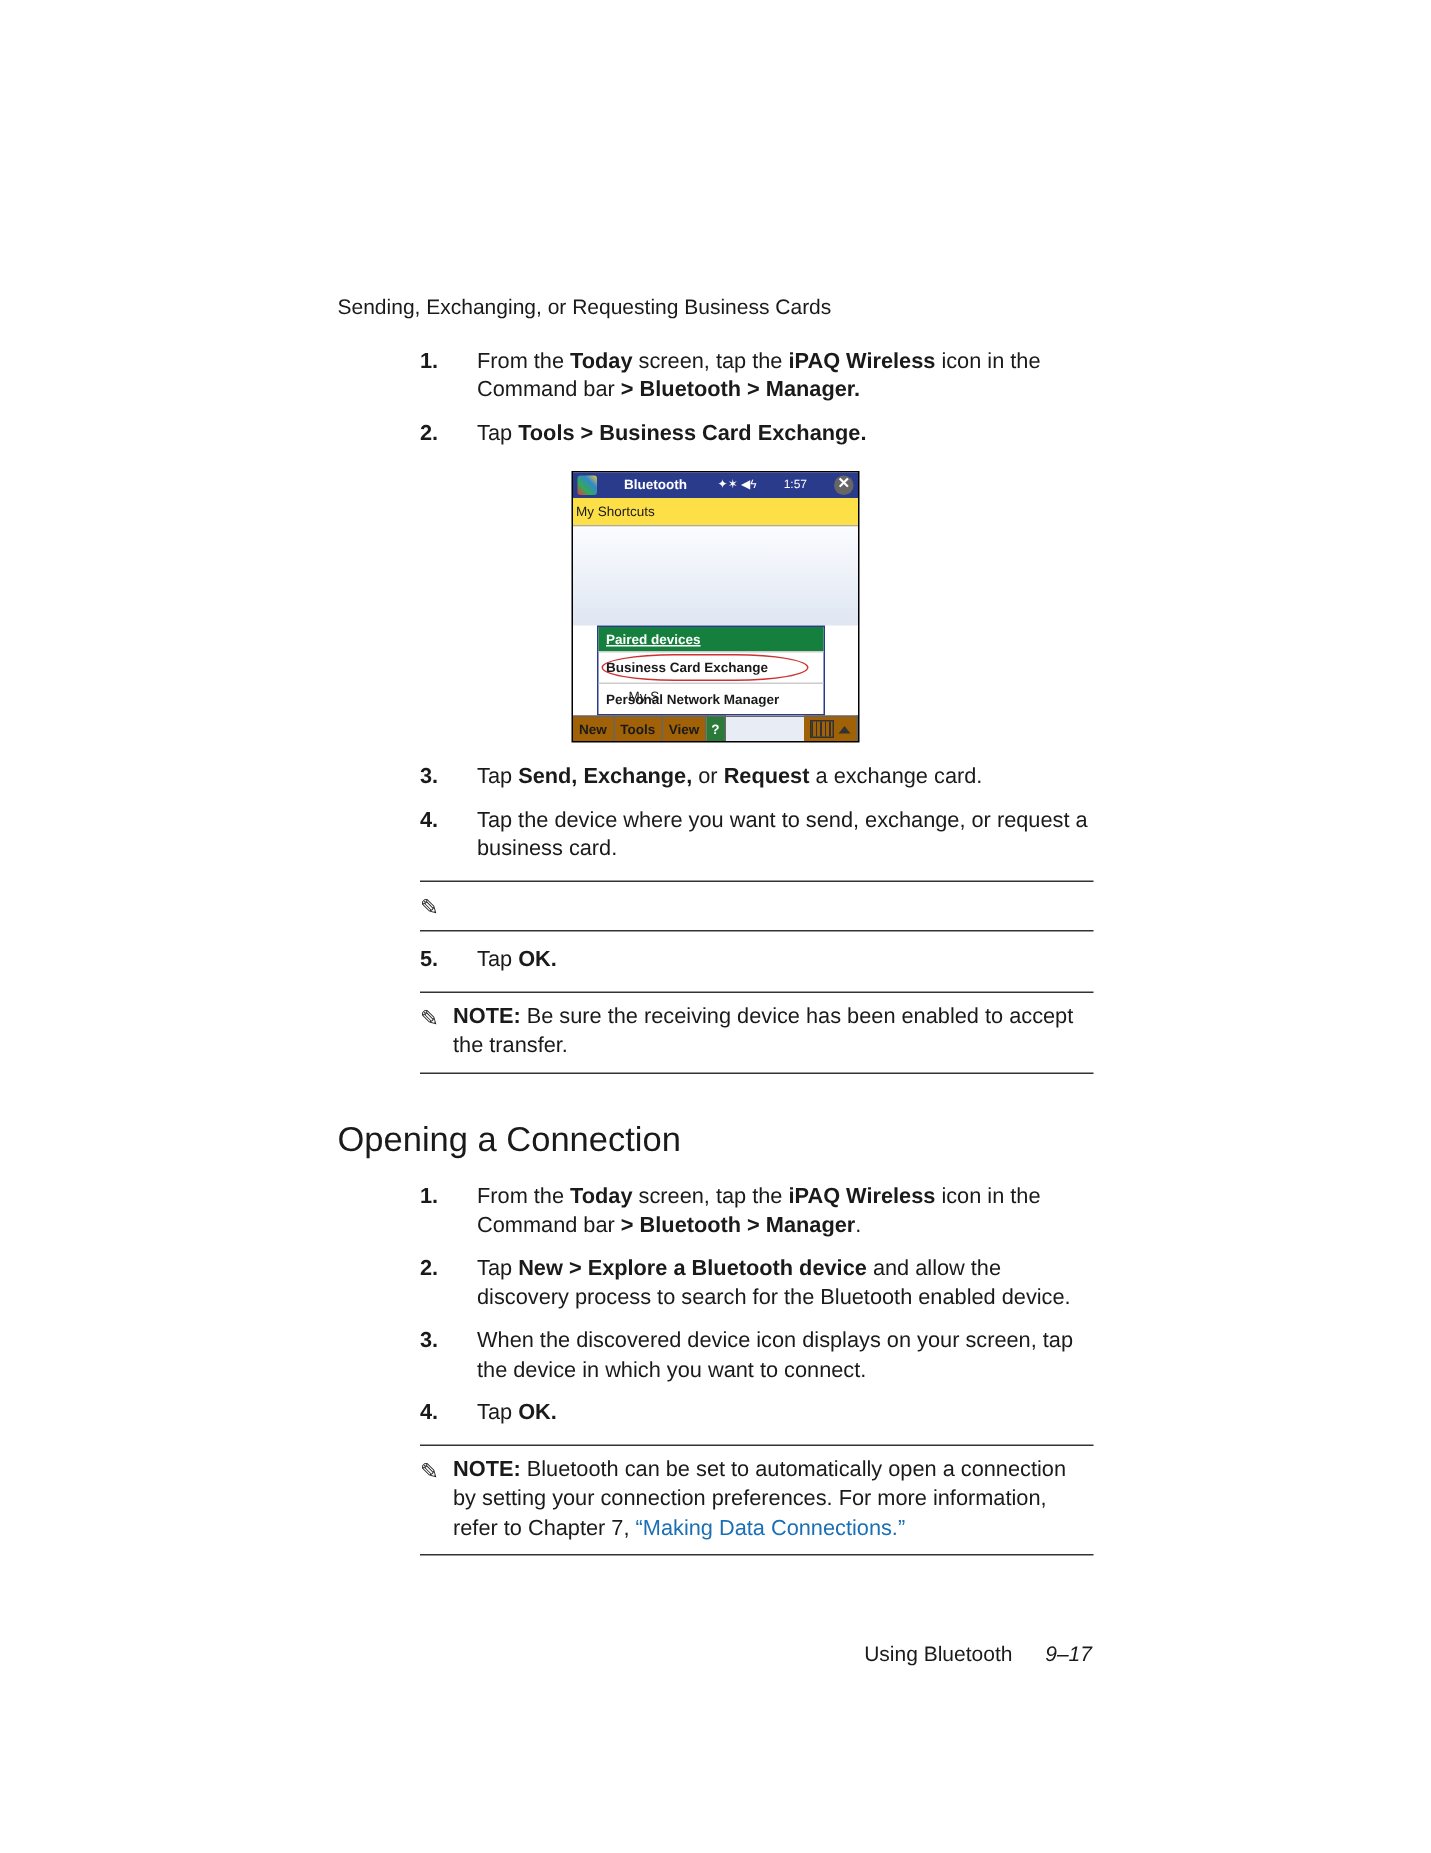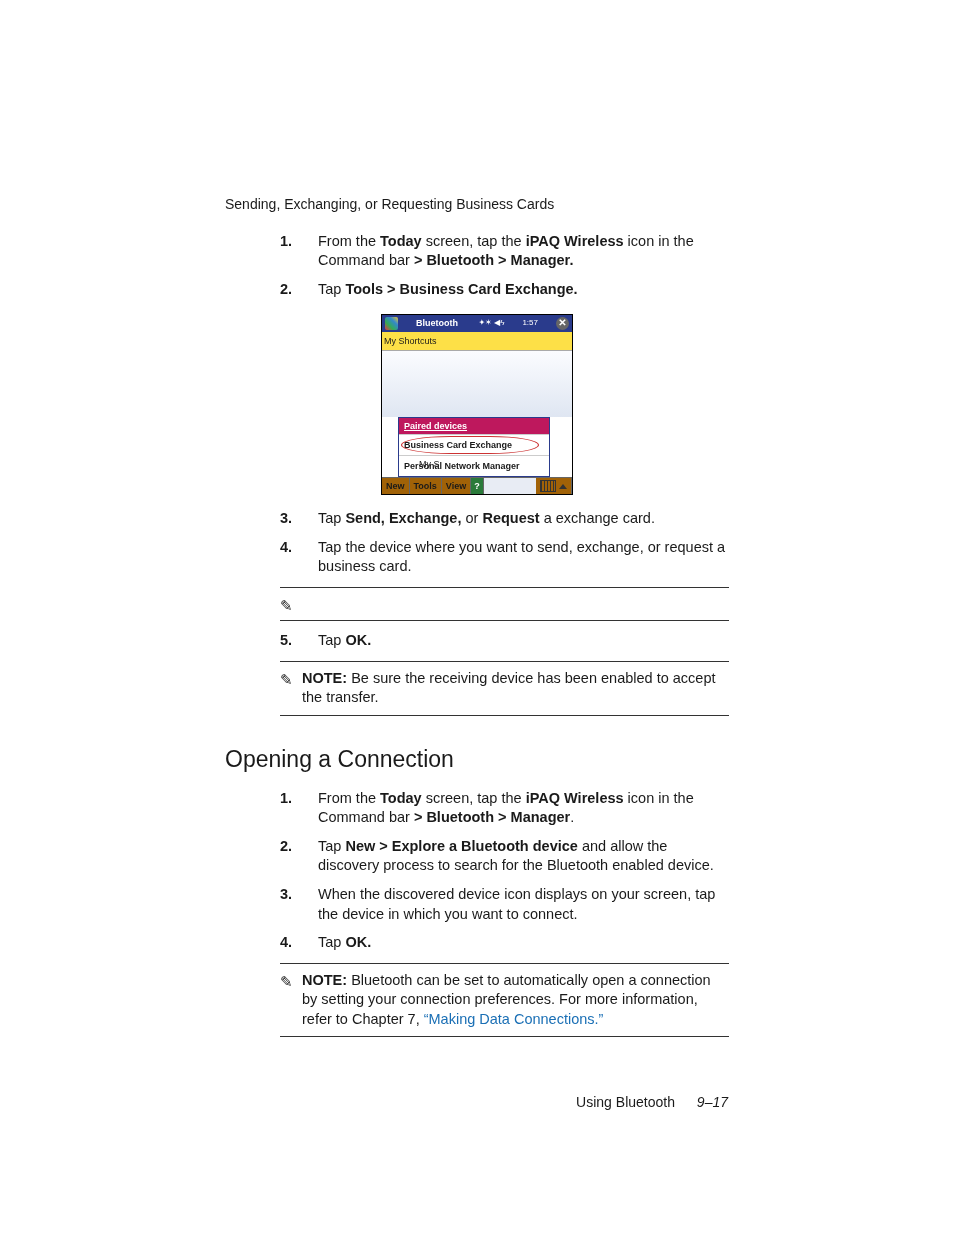--- a/index.html
+++ b/index.html
@@ -100,21 +100,21 @@
     background: linear-gradient(#fbfcff,#dfe6f2);
   }
   .ss-menu {
     margin-left: 16px;
     width: 150px;
     border: 1px solid #2a3b8c;
     background: #fff;
     font-size: 9px;
   }
   .ss-menu-header {
-    background: #be185d; color:#fff; font-weight:700;
+    background: #15803d; color:#fff; font-weight:700;
     padding: 2px 5px; text-decoration: underline;
   }
   .ss-menu-item {
     padding: 4px 5px;
     border-top: 1px solid #ccc;
     font-weight:700;
   }
   .ss-menu-item.circled { position: relative; }
   .ss-menu-item.circled::after {
     content:"";

